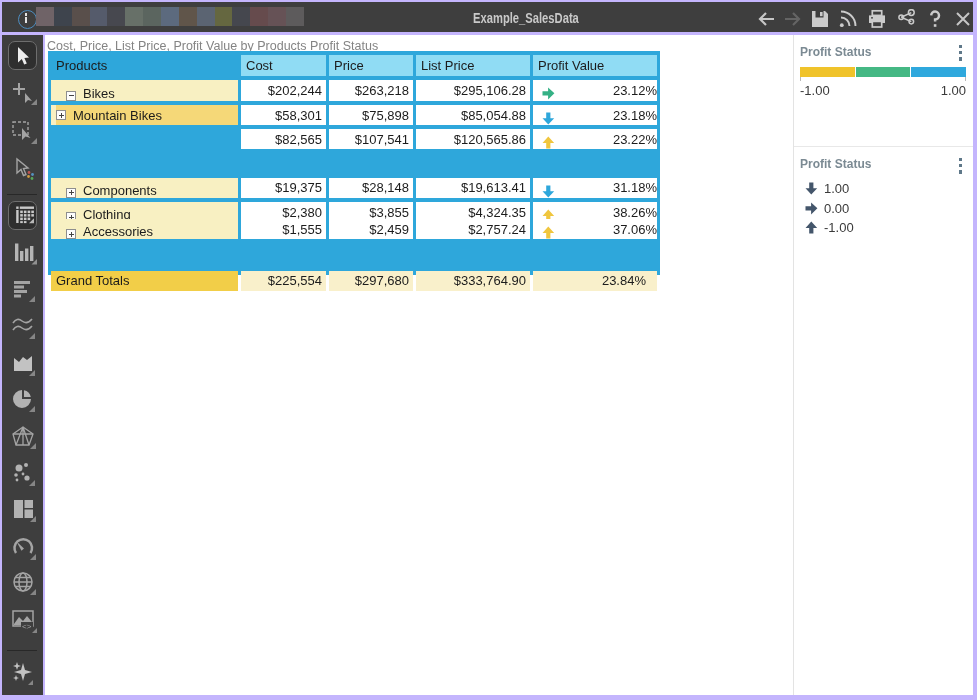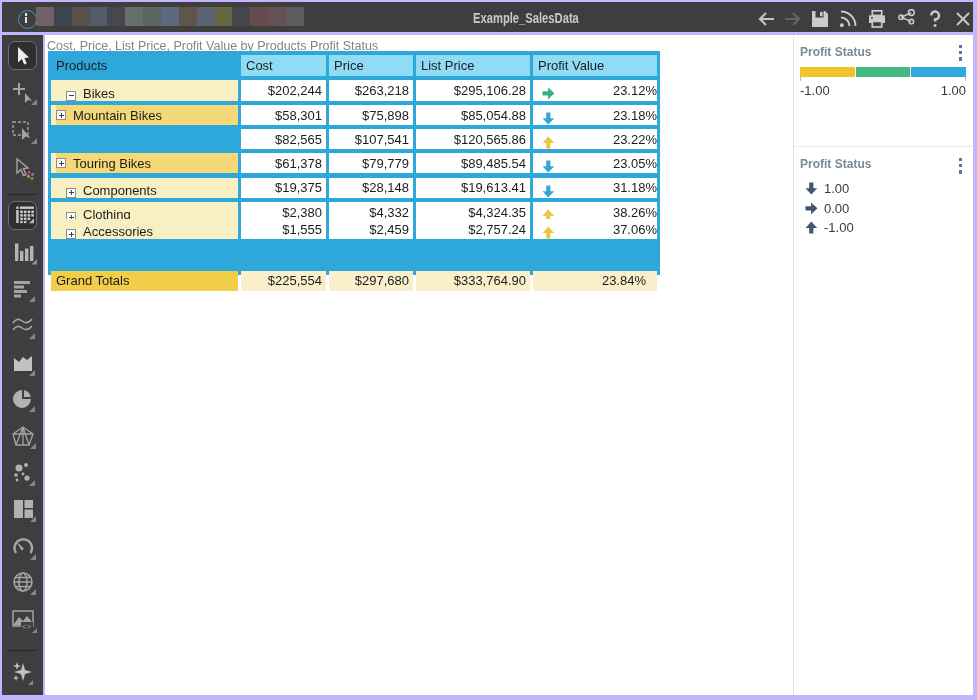--- a/index.html
+++ b/index.html
@@ -290,50 +290,36 @@
           <div class="cell c1 num">$82,565</div>
           <div class="cell c2 num">$107,541</div>
           <div class="cell c3 num">$120,565.86</div>
           <div class="cell c4 pv">
             <svg width="13" height="13" viewBox="0 0 13 13">
               <path d="M6.3 0.6 L12.2 6.9 H8.4 v5.5 H4.2 V6.9 H0.5 z" fill="#f0c63e"></path>
             </svg>
             <span>23.22%</span>
           </div>
         </div>
-      <div class="prow" style="top:102.4px;">
-          <div class="cell c0 rowl1">
-            <div class="l1"><span class="ebox plus"></span>Touring Bikes</div>
-          </div>
-          <div class="cell c1 num">$61,378</div>
-          <div class="cell c2 num">$79,779</div>
-          <div class="cell c3 num">$89,485.54</div>
-          <div class="cell c4 pv">
-            <svg width="13" height="13" viewBox="0 0 13 13">
-              <path d="M4.2 0.5 h4.2 v5.7 h3.8 L6.3 12.4 L0.5 6.2 h3.7 z" fill="#2ea7db"></path>
-            </svg>
-            <span>23.05%</span>
-          </div>
-        </div>
       <div class="prow" style="top:126.9px;">
           <div class="cell c0 rowl0"><span class="ebox plus"></span>Components</div>
           <div class="cell c1 num">$19,375</div>
           <div class="cell c2 num">$28,148</div>
           <div class="cell c3 num">$19,613.41</div>
           <div class="cell c4 pv">
             <svg width="13" height="13" viewBox="0 0 13 13">
               <path d="M4.2 0.5 h4.2 v5.7 h3.8 L6.3 12.4 L0.5 6.2 h3.7 z" fill="#2ea7db"></path>
             </svg>
             <span>31.18%</span>
           </div>
         </div>
       <div class="prow" style="top:151.1px;border-radius:10px;">
           <div class="cell c0 rowl0"><span class="ebox plus"></span>Clothing</div>
           <div class="cell c1 num">$2,380</div>
-          <div class="cell c2 num">$4,332</div>
+          <div class="cell c2 num">$3,855</div>
           <div class="cell c3 num">$4,324.35</div>
           <div class="cell c4 pv">
             <svg width="13" height="13" viewBox="0 0 13 13">
               <path d="M6.3 0.6 L12.2 6.9 H8.4 v5.5 H4.2 V6.9 H0.5 z" fill="#f0c63e"></path>
             </svg>
             <span>38.26%</span>
           </div>
         </div>
       <div class="prow" style="top:168px;">
           <div class="cell c0 rowl0"><span class="ebox plus"></span>Accessories</div>

